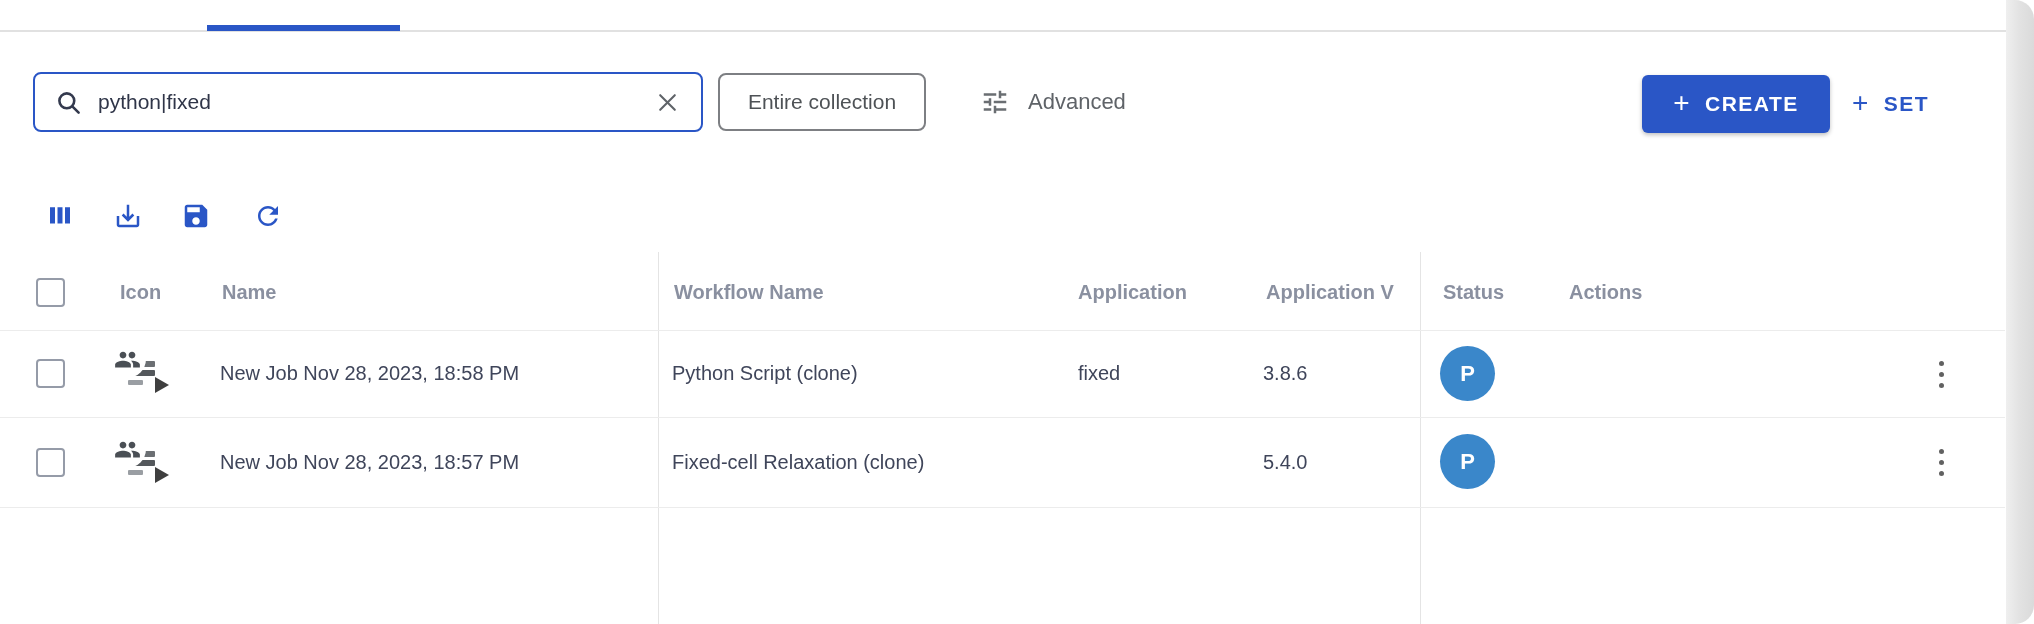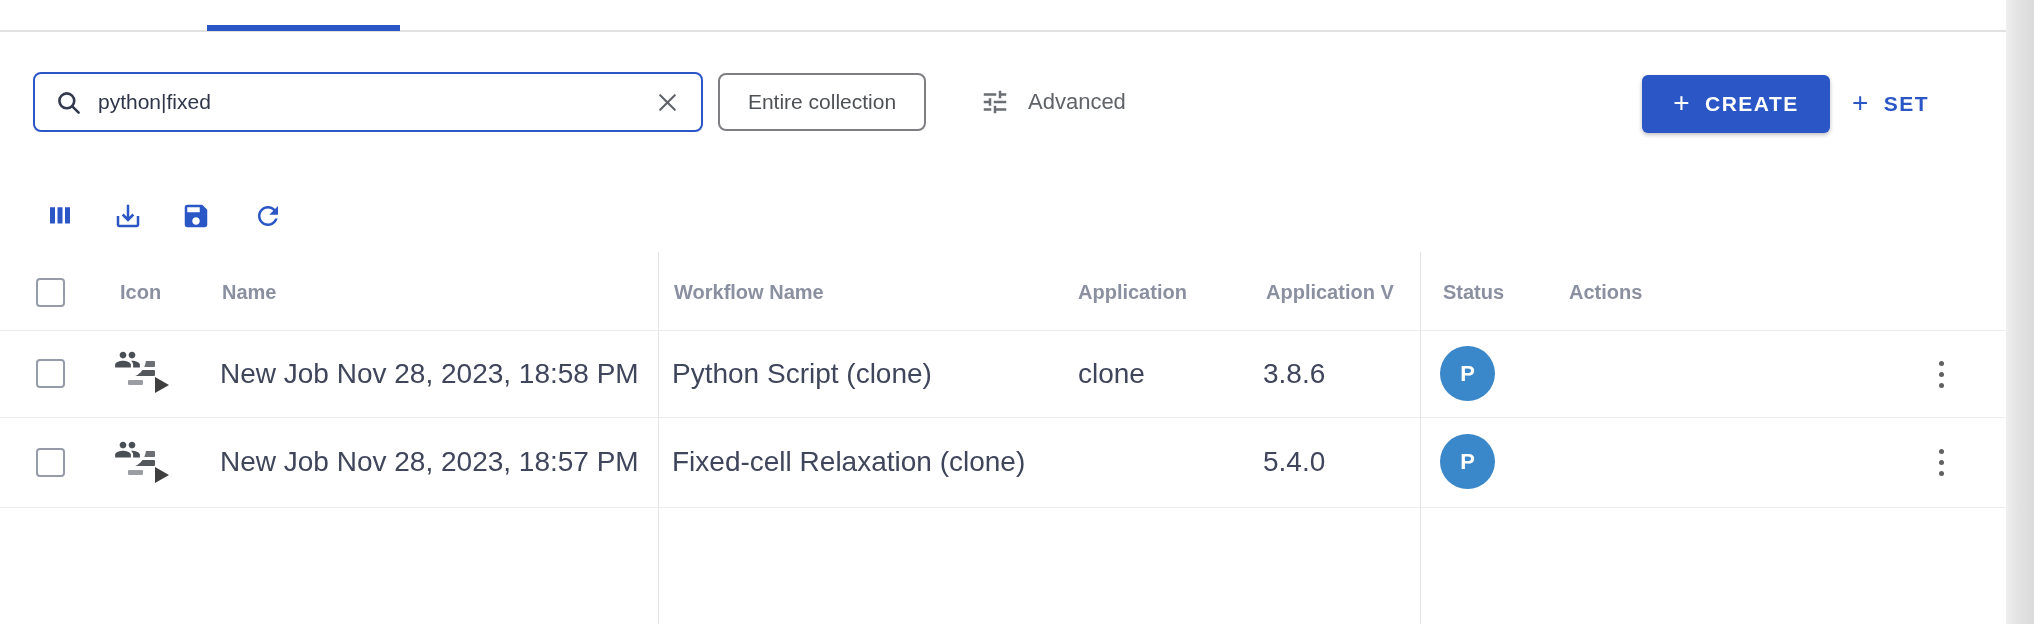--- a/index.html
+++ b/index.html
@@ -1,18 +1,18 @@
 <!DOCTYPE html>
 <html><head>
 <meta charset="utf-8">
 <style>
   * { margin:0; padding:0; box-sizing:border-box; }
   html,body { background:#fff; }
   body { font-family:"Liberation Sans", sans-serif; }
-  .frame { position:relative; width:2034px; height:624px; background:#fff; overflow:hidden; }
+  .frame { position:relative; width:2034px; height:624px; background:#fff; overflow:hidden;border-radius:19px; }
 
   
   .top-hairline { position:absolute; left:0; top:30; top:30px; width:2034px; height:2px; background:#e1e1e1; }
   .tab-indicator { position:absolute; left:207px; top:25px; width:193px; height:6px; background:#2a56c6; }
 
   
   .search-box { position:absolute; left:33px; top:72px; width:670px; height:60px;
     border:2px solid #2a56c6; border-radius:8px; background:#fff; display:flex; align-items:center; }
   .search-box svg.mag { margin-left:20px; flex:0 0 auto; }
   .search-input { flex:1; border:none; outline:none; background:transparent; margin-left:16px;
@@ -43,21 +43,21 @@
   .icon-btn { position:absolute; top:200px; width:32px; height:32px; border:none; background:transparent;
     cursor:pointer; display:flex; align-items:center; justify-content:center; }
 
   
   .vline { position:absolute; top:252px; width:1px; height:372px; background:#e4e4e4; }
   .hline { position:absolute; left:0; width:2005px; height:1px; background:#ececec; }
   .thead { position:absolute; left:0; top:255px; width:2005px; height:75px; }
   .row    { position:absolute; left:0; width:2005px; }
   .cell { position:absolute; top:0; height:100%; display:flex; align-items:center; }
   .th { color:#8a90a0; font-size:20px; font-weight:700; white-space:nowrap; }
-  .td { color:#3f455a; font-size:28px; white-space:nowrap; }
+  .td { color:#3f455a; font-size:20px; white-space:nowrap; }
 
   .cbx { appearance:none; -webkit-appearance:none; width:29px; height:29px; border:2px solid #959ba8;
     border-radius:4px; background:#fff; cursor:pointer; margin:0; }
 
   
   .job-icon { position:absolute; width:72px; height:58px; }
   .job-icon .bar { position:absolute; border-radius:1px; }
   .job-icon .bar1 { left:37px; top:22px; width:14px; height:6px; background:#6b6f73; }
   .job-icon .bar2 { left:24px; top:31px; width:27px; height:6px; background:#54585c; }
   .job-icon .bar3 { left:24px; top:41px; width:15px; height:5px; background:#9a9ea3; }
@@ -170,21 +170,21 @@
         <span class="bar bar3"></span>
       <span class="play"></span>
       <span class="badge">
         <svg width="27" height="27" viewBox="0 0 24 24" fill="#4a4f55">
           <path d="M16 11c1.66 0 2.99-1.34 2.99-3S17.66 5 16 5c-1.66 0-3 1.34-3 3s1.34 3 3 3zm-8 0c1.66 0 2.99-1.34 2.99-3S9.66 5 8 5C6.34 5 5 6.34 5 8s1.34 3 3 3zm0 2c-2.33 0-7 1.17-7 3.5V19h14v-2.5c0-2.33-4.67-3.5-7-3.5zm8 0c-.29 0-.62.02-.97.05 1.16.84 1.97 1.97 1.97 3.45V19h6v-2.5c0-2.33-4.67-3.5-7-3.5z"></path>
         </svg>
       </span>
     </div>
     <div class="cell td" style="left:220px">New Job Nov 28, 2023, 18:58 PM</div>
     <div class="cell td" style="left:672px">Python Script (clone)</div>
-    <div class="cell td" style="left:1078px">clone</div>
+    <div class="cell td" style="left:1078px">fixed</div>
     <div class="cell td" style="left:1263px">3.8.6</div>
     <div class="avatar" style="left:1440px; top:16px;">P</div>
     <button class="kebab" style="left:1926px; top:22px;">
       <i></i>
         <i></i>
         <i></i>
     </button>
   </div>
 
   <div class="row" style="top:417px; height:90px;">

